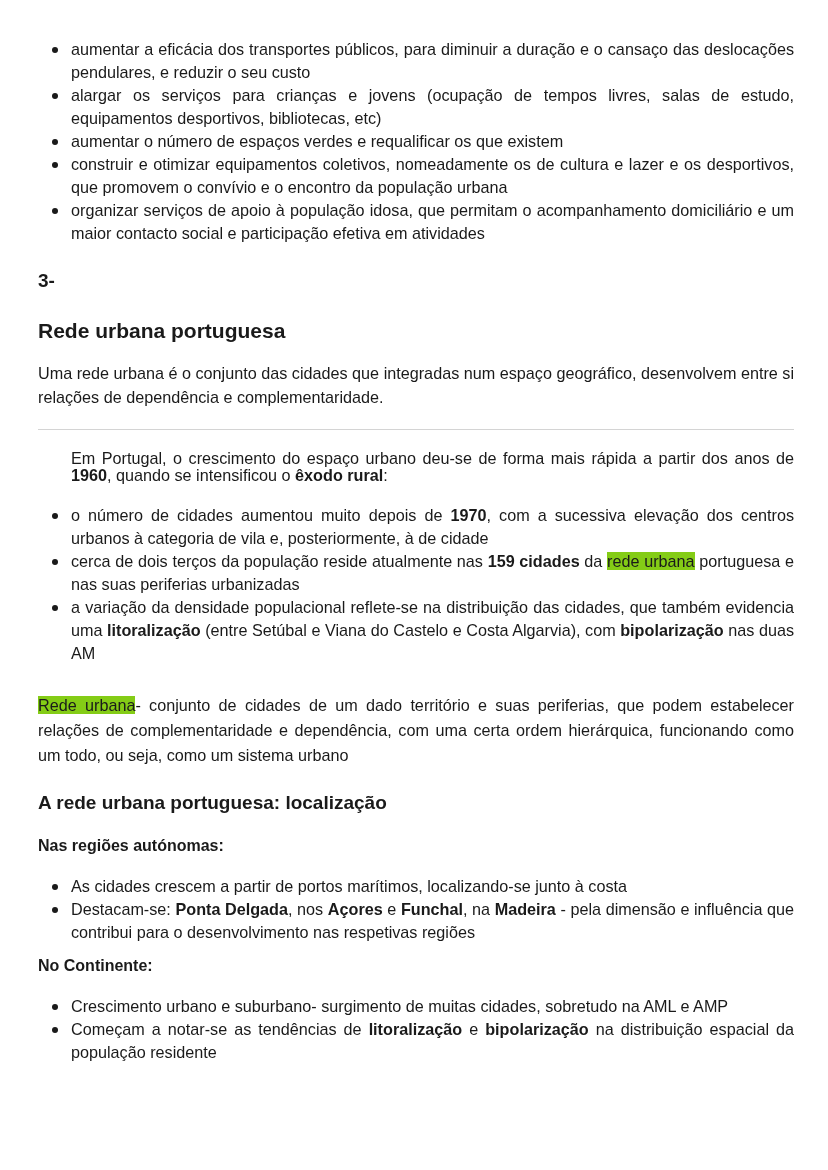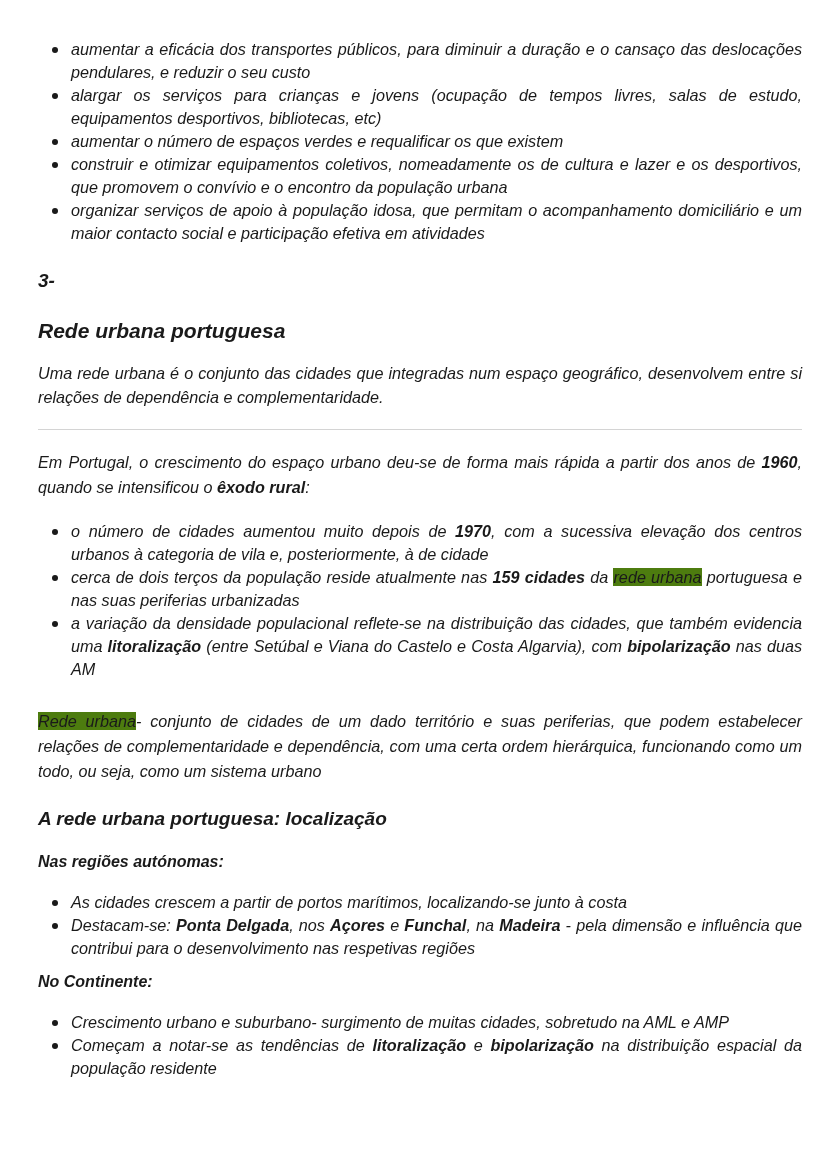--- a/index.html
+++ b/index.html
@@ -1,33 +1,33 @@
 <!DOCTYPE html>
 <html><head>
 <meta charset="utf-8">
 <style>
   html, body { margin:0; padding:0; background:#ffffff; }
   body {
     width:828px; height:1170px; overflow:hidden;
     font-family: "Liberation Sans", "DejaVu Sans", sans-serif;
     color:#1a1a1a; font-size:16.2px; line-height:23px;
   }
-  .page { position:relative; padding:38px 26px 0 38px;font-style:italic; }
+  .page { position:relative; padding:38px 34px 0 38px; }
   ul { margin:0; padding:0 0 0 33px; list-style:none; }
   ul li { position:relative; text-align:justify; }
   ul li::before {
     content:""; position:absolute; left:-19px; top:9px;
     width:6px; height:6px; border-radius:50%; background:#1a1a1a;
   }
   p { margin:0; text-align:justify; }
   .num { font-weight:bold; font-size:19px; margin-top:24px; }
   .h2 { font-weight:bold; font-size:21px; margin-top:25px; line-height:28px; }
   .h3 { font-weight:bold; font-size:16px; margin-top:16px; }
   .h2b { font-weight:bold; font-size:19px; margin-top:20px; line-height:30px; }
-  .hl { background:#4d7c0f; }
+  .hl { background:#84cc16; }
   .divider { height:1px; background:#d4d4d4; margin:20px 0 0 0; }
   .para-lh { line-height:24px; }
   b { font-weight:bold; }
 </style>
 </head>
 <body>
 
 <div class="page">
 
   <ul>
@@ -40,21 +40,21 @@
 
   <div class="num">3-</div>
 
   <div class="h2">Rede urbana portuguesa</div>
 
 
   <p style="margin-top:16px;" class="para-lh">Uma rede urbana é o conjunto das cidades que integradas num espaço geográfico, desenvolvem entre si relações de dependência e complementaridade.</p>
 
   <div class="divider"></div>
 
-  <p style="margin-top:20px; line-height:25px;">
+  <p style="margin-top:20px; line-height:17px;margin-left:33px;">
     <span>Em Portugal, o crescimento do espaço urbano deu-se de forma mais rápida a partir dos anos de </span><b>1960</b><span>, quando se intensificou o </span><b>êxodo rural</b><span>:</span>
   </p>
 
   <ul style="margin-top:20px;">
     <li><span>o número de cidades aumentou muito depois de </span><b>1970</b><span>, com a sucessiva elevação dos centros urbanos à categoria de vila e, posteriormente, à de cidade</span></li>
     <li><span>cerca de dois terços da população reside atualmente nas </span><b>159 cidades</b><span> da </span><span class="hl">rede urbana</span><span> portuguesa e nas suas periferias urbanizadas</span></li>
     <li><span>a variação da densidade populacional reflete-se na distribuição das cidades, que também evidencia uma </span><b>litoralização</b><span> (entre Setúbal e Viana do Castelo e Costa Algarvia), com </span><b>bipolarização</b><span> nas duas AM</span></li>
   </ul>
 
   <p style="margin-top:28px; line-height:25px;">

